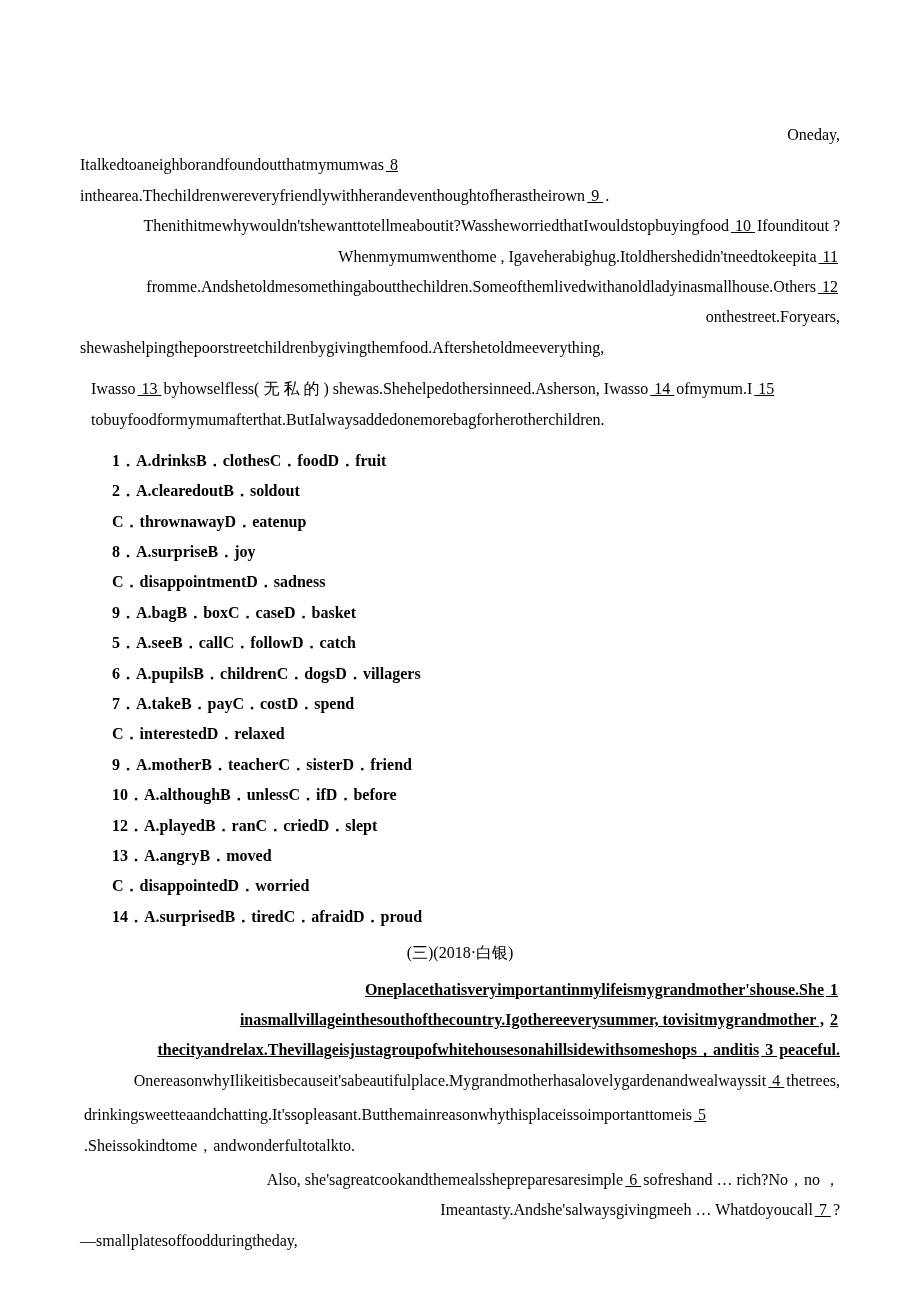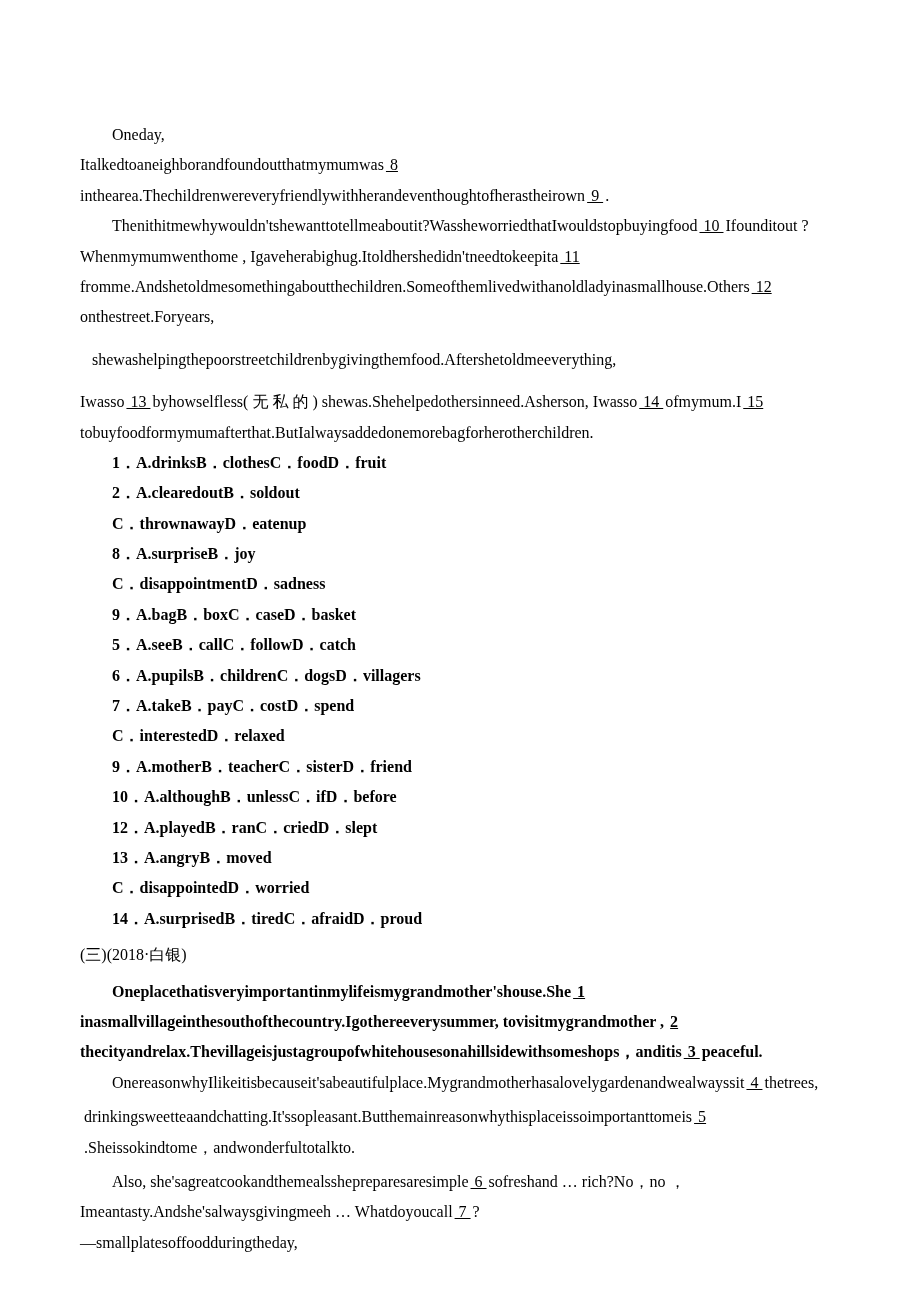--- a/index.html
+++ b/index.html
@@ -9,50 +9,52 @@
     font-size: 16px;
     line-height: 1.9;
     color: #000;
     background: #fff;
     width: 920px;
     box-sizing: border-box;
   }
   .para {
     text-indent: 2em;
     margin: 0;
+    text-align: right;
   }
   .blank {
     text-decoration: underline;
     padding: 0 2px;
   }
   .choice-line {
     margin: 0;
     text-indent: 2em;
     font-weight: bold;
   }
   .section-title {
-    text-align: left;
+    text-align: center;
     margin: 6px 0;
   }
   .bold {
     font-weight: bold;
+    text-decoration: underline;
   }
 </style>
 </head>
 <body>
 
 <p class="para">Oneday,</p>
 <p style="margin:0">
   <span>Italkedtoaneighborandfoundoutthatmymumwas</span><span class="blank">  8  </span><span>inthearea.Thechildrenwereveryfriendlywithherandeventhoughtofherastheirown</span><span class="blank">  9  </span><span>.</span>
 </p>
 <p class="para">
   <span>Thenithitmewhywouldn'tshewanttotellmeaboutit?WassheworriedthatIwouldstopbuyingfood</span><span class="blank">  10  </span><span>Ifounditout     ?     Whenmymumwenthome   , Igaveherabighug.Itoldhershedidn'tneedtokeepita</span><span class="blank">  11  </span><span>fromme.Andshetoldmesomethingaboutthechildren.Someofthemlivedwithanoldladyinasmallhouse.Others</span><span class="blank">  12  </span><span>onthestreet.Foryears,</span>
 </p>
-<p style="margin:12px">shewashelpingthepoorstreetchildrenbygivingthemfood.Aftershetoldmeeverything,</p>
-<p style="margin:0">
+<p style="margin:0">shewashelpingthepoorstreetchildrenbygivingthemfood.Aftershetoldmeeverything,</p>
+<p style="margin:11px">
   <span>Iwasso</span><span class="blank">  13  </span><span>byhowselfless( 无 私 的 )  shewas.Shehelpedothersinneed.Asherson, Iwasso</span><span class="blank">  14  </span><span>ofmymum.I</span><span class="blank">  15  </span><span>tobuyfoodformymumafterthat.ButIalwaysaddedonemorebagforherotherchildren.</span>
 </p>
 
 <div id="q1">
     <p class="choice-line">1．A.drinksB．clothesC．foodD．fruit</p>
     <p class="choice-line">2．A.clearedoutB．soldout</p>
     <p class="choice-line">C．thrownawayD．eatenup</p>
     <p class="choice-line">8．A.surpriseB．joy</p>
     <p class="choice-line">C．disappointmentD．sadness</p>
     <p class="choice-line">9．A.bagB．boxC．caseD．basket</p>

